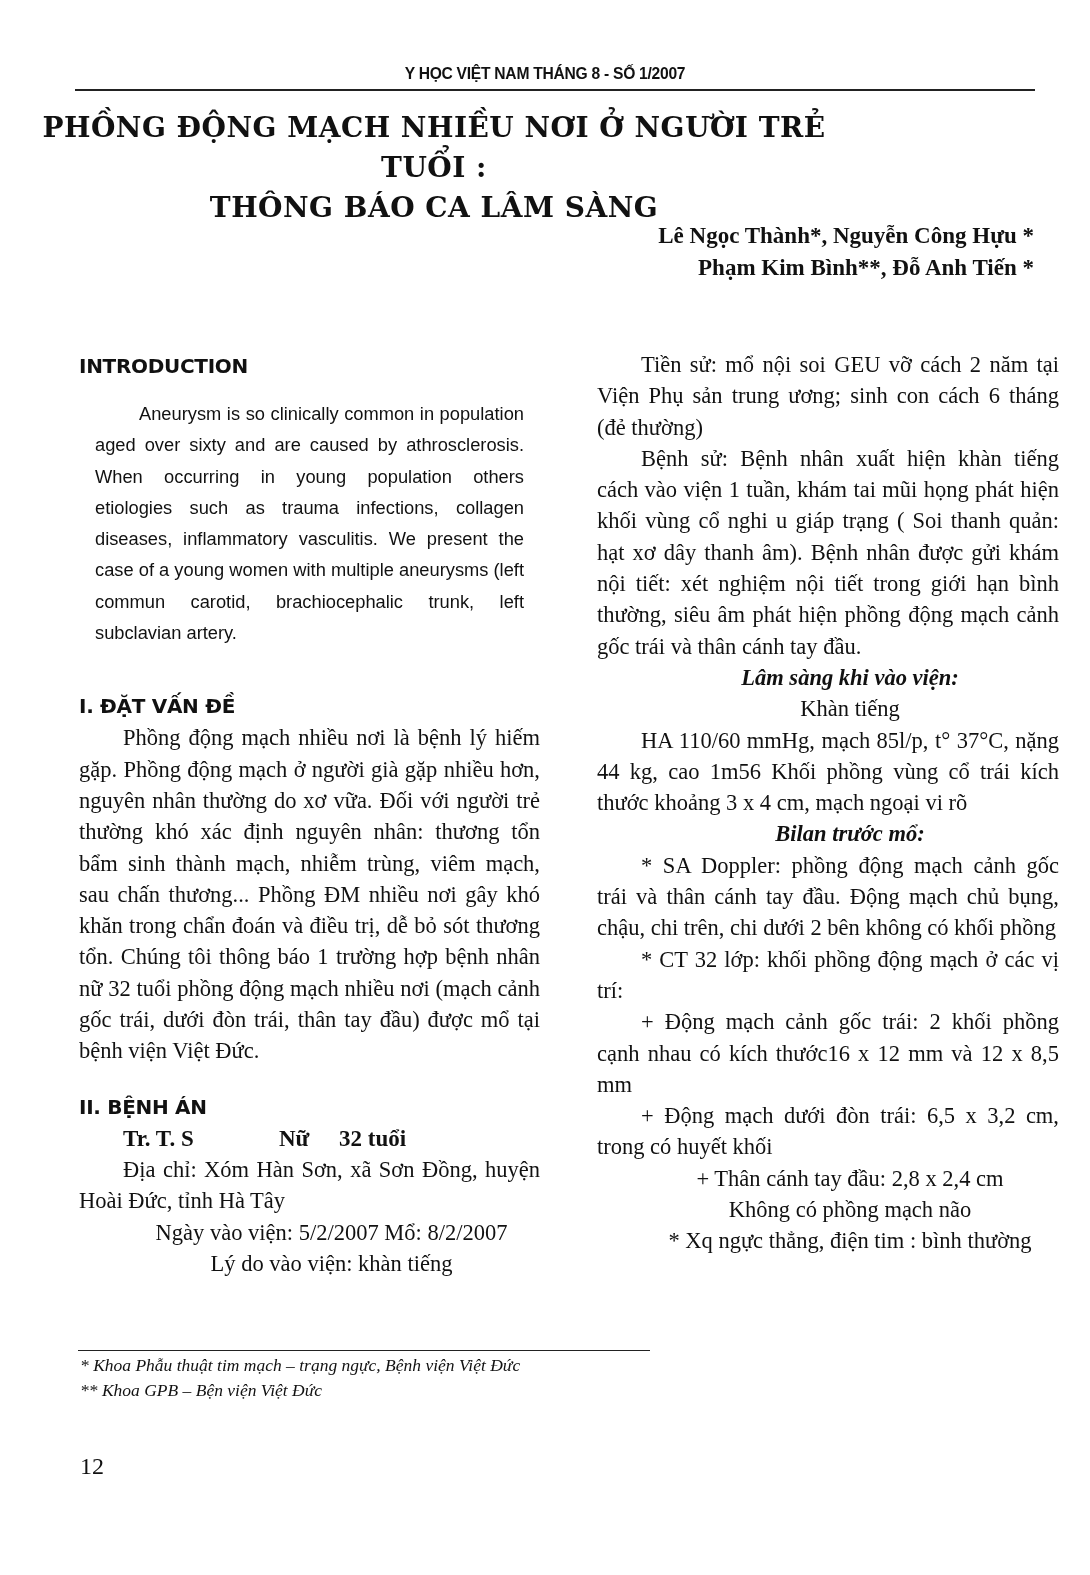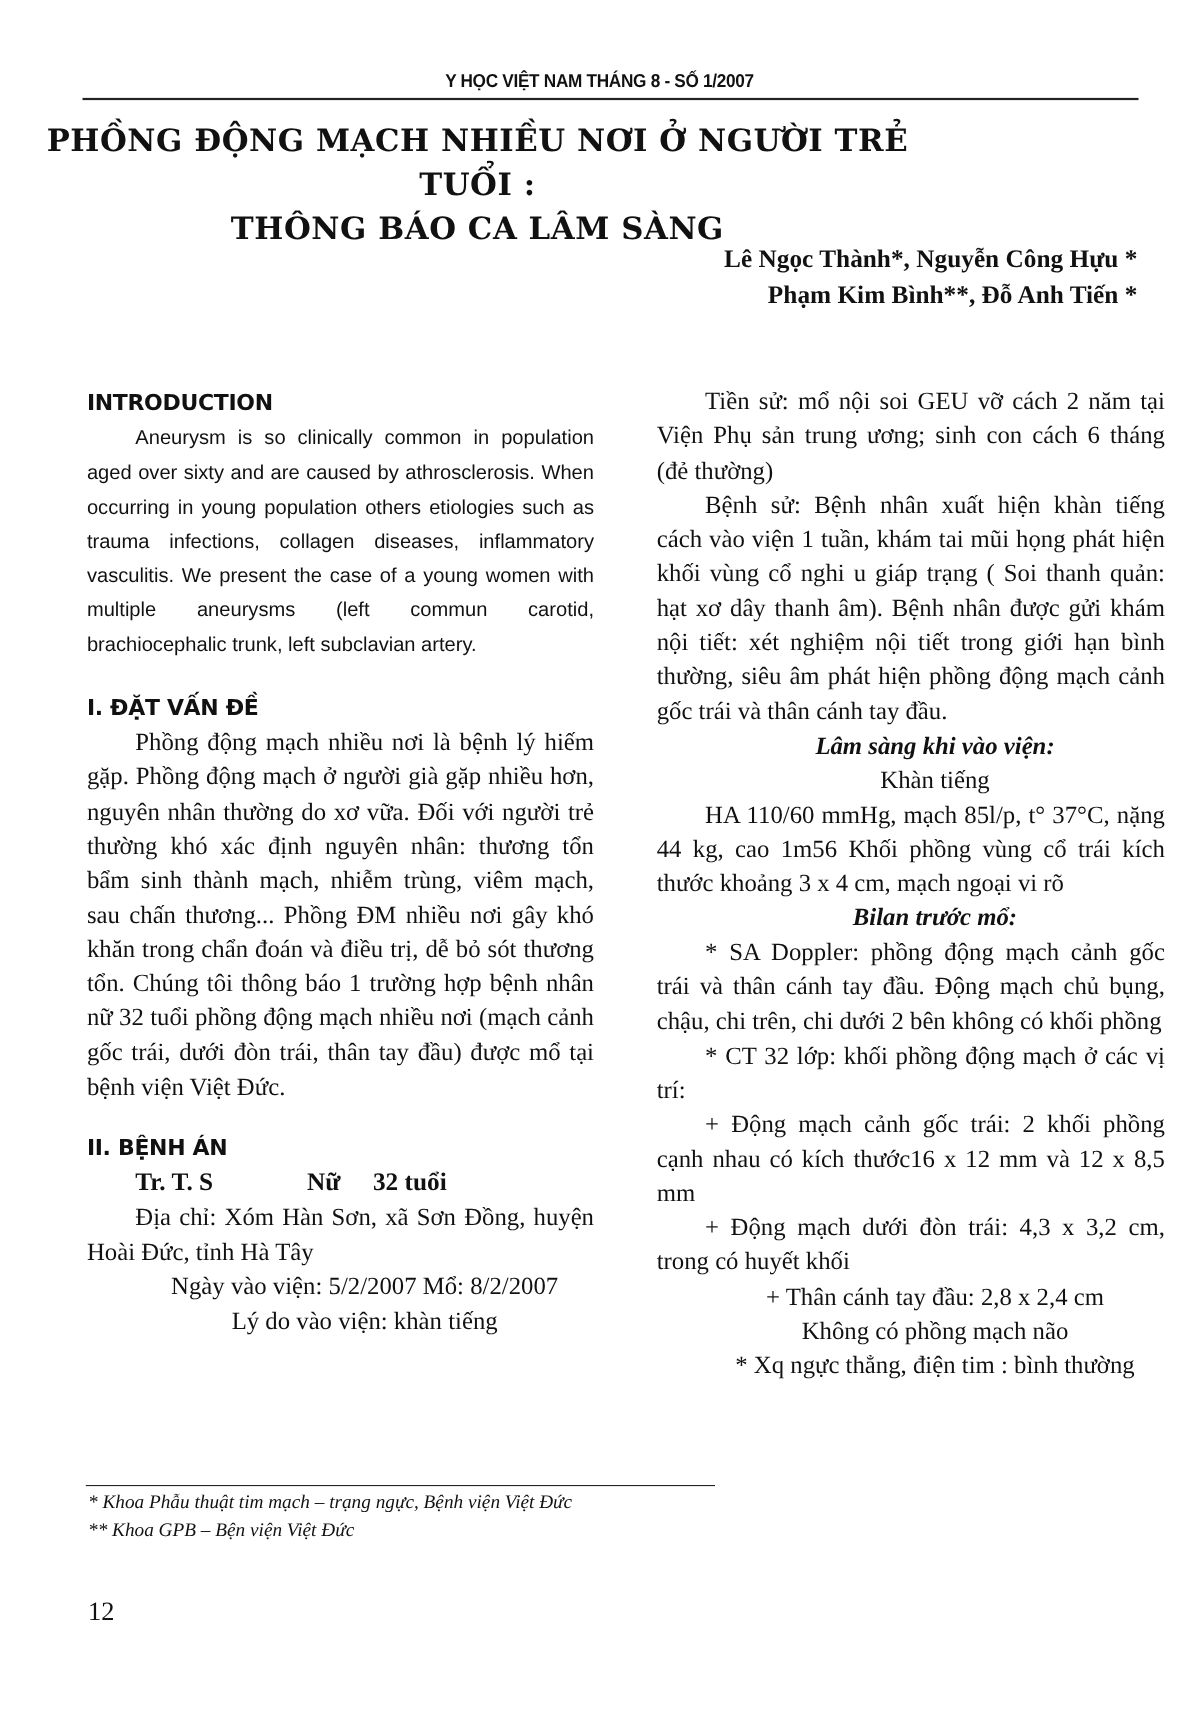--- a/index.html
+++ b/index.html
@@ -6,21 +6,21 @@
   body { width: 1090px; height: 1575px; position: relative; overflow: hidden; color: #111; }
   .abs { position: absolute; }
   .running-head { left: 0; width: 1090px; top: 64px; text-align: center; font-family: "Liberation Sans", sans-serif; font-weight: bold; font-size: 17px; letter-spacing: -0.3px; transform: scaleX(0.92); }
   .head-rule { left: 75px; top: 89px; width: 960px; height: 0; border-top: 2px solid #222; }
   .title { left: 0; width: 868px; top: 108px; text-align: center; font-family: "DejaVu Serif", serif; font-weight: bold; font-size: 28px; line-height: 40px; letter-spacing: 0.5px; }
   .authors { right: 56px; top: 220px; text-align: right; font-family: "Liberation Serif", serif; font-weight: bold; font-size: 23px; line-height: 32px; }
   .col { font-family: "Liberation Serif", serif; font-size: 22.5px; line-height: 31.3px; text-align: justify; }
   .col-left { left: 79px; top: 350px; width: 461px; }
   .col-right { left: 597px; top: 349px; width: 462px; }
   .sec-h { font-family: "DejaVu Sans", sans-serif; font-weight: bold; font-size: 20px; line-height: 32px; letter-spacing: -0.3px; }
-  .intro-p { font-family: "Liberation Sans", sans-serif; font-size: 18.3px; line-height: 31.3px; text-align: justify; text-align-last: left; margin: 0; }
+  .intro-p { font-family: "Liberation Sans", sans-serif; font-size: 18.3px; line-height: 31.3px; text-align: justify; text-align-last: left; margin: 16px; }
   p { margin: 0; }
   .ind { text-indent: 44px; }
   .ind-block { padding-left: 44px; text-align: center; }
   .gap-sec { height: 26px; }
   .gap-sec2 { height: 24px; }
   .patient-line { padding-left: 44px; font-weight: bold; font-size: 23px; display: flex; }
   .patient-line .name { width: 156px; }
   .patient-line .sex { width: 60px; }
   .bi { font-weight: bold; font-style: italic; }
   .left-last { text-align-last: left; }
@@ -65,21 +65,21 @@
 <div class="abs col col-right">
   <p class="ind left-last">Tiền sử: mổ nội soi GEU vỡ cách 2 năm tại Viện Phụ sản trung ương; sinh con cách 6 tháng (đẻ thường)</p>
   <p class="ind left-last">Bệnh sử:  Bệnh nhân xuất hiện khàn tiếng cách vào viện 1 tuần, khám tai mũi họng  phát hiện khối vùng cổ nghi u giáp trạng ( Soi thanh quản: hạt xơ dây thanh âm). Bệnh nhân được gửi khám nội tiết: xét nghiệm nội tiết trong giới hạn bình thường, siêu âm phát hiện phồng động mạch cảnh gốc trái và thân cánh tay đầu.</p>
   <p class="ind-block bi">Lâm sàng khi vào viện:</p>
   <p class="ind-block">Khàn tiếng</p>
   <p class="ind left-last">HA 110/60 mmHg, mạch 85l/p, t° 37°C, nặng 44  kg, cao 1m56 Khối phồng vùng cổ trái kích thước khoảng 3 x 4 cm, mạch ngoại vi rõ</p>
   <p class="ind-block bi">Bilan trước mổ:</p>
   <p class="ind left-last">* SA Doppler: phồng động mạch cảnh gốc trái và thân cánh tay đầu. Động mạch chủ bụng, chậu, chi trên, chi dưới 2 bên không có khối phồng</p>
   <p class="ind left-last">* CT 32 lớp: khối phồng động mạch ở các vị trí:</p>
   <p class="ind left-last">+ Động mạch cảnh gốc trái: 2 khối phồng cạnh nhau có kích thước16 x 12 mm và 12 x 8,5 mm</p>
-  <p class="ind left-last">+ Động mạch dưới đòn trái:  4,3 x 3,2 cm, trong có huyết khối</p>
+  <p class="ind left-last">+ Động mạch dưới đòn trái:  6,5 x 3,2 cm, trong có huyết khối</p>
   <p class="ind-block">+ Thân cánh tay đầu:  2,8 x 2,4 cm</p>
   <p class="ind-block">Không có phồng mạch não</p>
   <p class="ind-block">* Xq ngực thẳng, điện tim : bình thường</p>
 </div>
 
 <div class="abs foot-rule"></div>
 <div class="abs footnotes">
   <div>* Khoa Phẫu thuật tim mạch – trạng ngực, Bệnh viện Việt Đức</div>
   <div>** Khoa GPB – Bện viện Việt Đức</div>
 </div>

